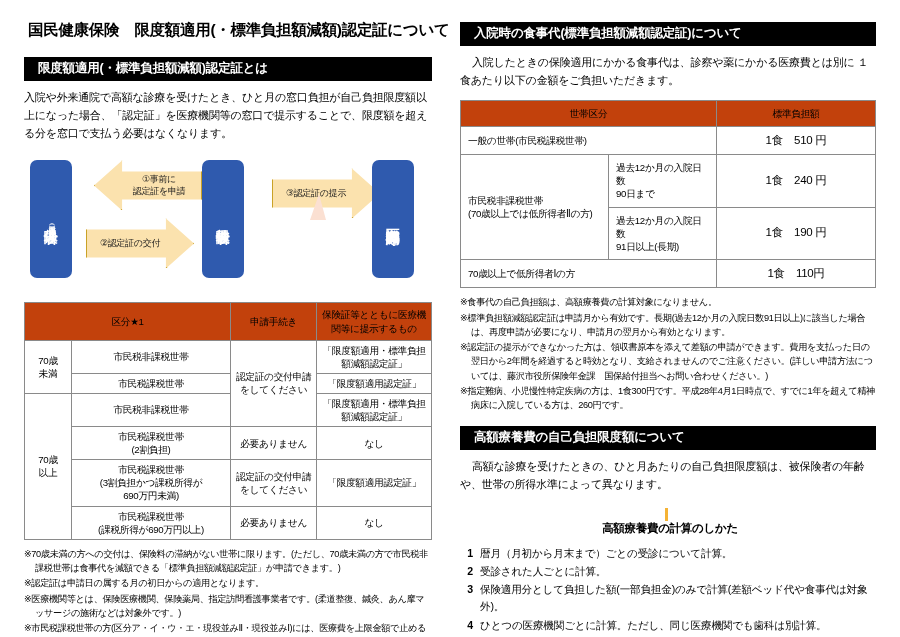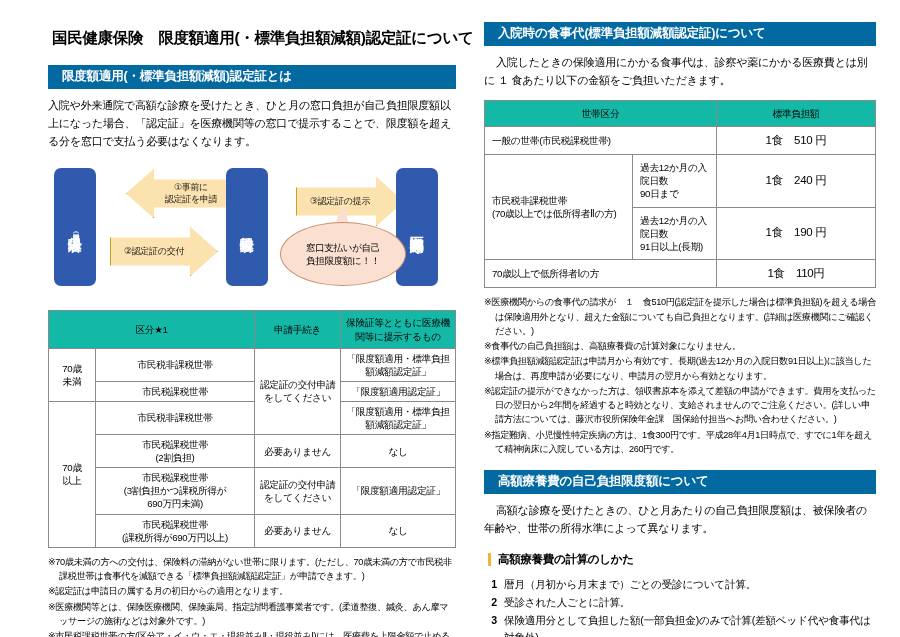--- a/index.html
+++ b/index.html
@@ -18,40 +18,39 @@
   .page {
     width: 900px;
     height: 637px;
     position: relative;
     box-sizing: border-box;
     display: flex;
     flex-direction: row;
   }
   .col-left {
     width: 450px;
-    padding: 26px 18px 0 24px;
+    padding: 18px 18px 0 24px;
     box-sizing: border-box;
-    margin-left: 24px;
   }
   .col-right {
     width: 450px;
     padding: 22px 24px 0 10px;
     box-sizing: border-box;
   }
 
   
   .doc-title {
     font-size: 15.5px;
     font-weight: bold;
     letter-spacing: -0.3px;
     margin: 2px 0 16px 4px;
     white-space: nowrap;
   }
   .bar-heading {
-    background: #0369a1;
+    background: #000000;
     color: #ffffff;
     font-weight: bold;
     font-size: 12.5px;
     padding: 3px 4px 4px 14px;
     letter-spacing: -0.2px;
     margin-bottom: 8px;
     white-space: nowrap;
   }
   .body-text {
     font-size: 11px;
@@ -102,21 +101,21 @@
     display: flex;
     align-items: center;
     justify-content: center;
     font-size: 9px;
     color: #1a1a1a;
     line-height: 1.35;
     text-align: center;
     letter-spacing: -0.3px;
   }
   .arrow-left {
-    left: 78px; top: 8px; width: 108px; height: 50px;
+    left: 70px; top: 8px; width: 108px; height: 50px;
     clip-path: polygon(0% 50%, 26% 0%, 26% 22%, 100% 22%, 100% 78%, 26% 78%, 26% 100%);
     padding-left: 22px;
   }
   .arrow-right-1 {
     left: 62px; top: 66px; width: 108px; height: 50px;
     clip-path: polygon(0% 22%, 74% 22%, 74% 0%, 100% 50%, 74% 100%, 74% 78%, 0% 78%);
     padding-right: 20px;
   }
   .arrow-right-2 {
     left: 248px; top: 16px; width: 108px; height: 50px;
@@ -158,21 +157,21 @@
   }
   table td, table th {
     border: 1px solid #8a8a8a;
     padding: 3px 4px;
     text-align: center;
     vertical-align: middle;
     line-height: 1.35;
     font-weight: normal;
   }
   table th {
-    background: #14b8a6;
+    background: #c2410c;
     font-weight: normal;
     padding: 5px 4px;
     text-align: center;
   }
   .tbl-left td.narrow { width: 38px; }
   .tbl-left td.midcol { width: 150px; }
 
   .tbl-meal td.amount {
     font-size: 11.5px;
     white-space: nowrap;
@@ -196,20 +195,21 @@
   }
 
   
   .sub-heading {
     font-size: 11.5px;
     font-weight: bold;
     letter-spacing: -0.3px;
     margin: 14px 0 9px 4px;
     display: flex;
     align-items: center;
+    flex-direction: column;
   }
   .sub-heading .mark {
     display: inline-block;
     width: 3px;
     height: 13px;
     background: #f5b335;
     margin-right: 7px;
   }
 
   
@@ -259,24 +259,20 @@
 
       <div class="fbox fbox-2">
         <span>被保険者</span>
       </div>
 
       <div class="arrow arrow-right-2">
         <span style="white-space:pre-line">③認定証の提示</span>
       </div>
 
       <div class="bubble-tail"></div>
-      <div class="bubble">
-        <span style="white-space:pre-line">窓口支払いが自己
-負担限度額に！！</span>
-      </div>
 
       <div class="fbox fbox-3">
         <span>医療機関等</span>
       </div>
     </div>
 
     <table class="tbl-left">
       <thead>
         <tr>
           <th colspan="2">区分★1</th>
@@ -364,21 +360,20 @@
           <td class="amount">1食　190 円</td>
         </tr>
         <tr>
           <td class="left-al" colspan="2">70歳以上で低所得者Ⅰの方</td>
           <td class="amount">1食　110円</td>
         </tr>
       </tbody>
     </table>
 
     <div class="notes">
-      <div class="note">※医療機関からの食事代の請求が　１　食510円(認定証を提示した場合は標準負担額)を超える場合は保険適用外となり、超えた金額についても自己負担となります。(詳細は医療機関にご確認ください。)</div>
       <div class="note">※食事代の自己負担額は、高額療養費の計算対象になりません。</div>
       <div class="note">※標準負担額減額認定証は申請月から有効です。長期(過去12か月の入院日数91日以上)に該当した場合は、再度申請が必要になり、申請月の翌月から有効となります。</div>
       <div class="note">※認定証の提示ができなかった方は、領収書原本を添えて差額の申請ができます。費用を支払った日の翌日から2年間を経過すると時効となり、支給されませんのでご注意ください。(詳しい申請方法については、藤沢市役所保険年金課　国保給付担当へお問い合わせください。)</div>
       <div class="note">※指定難病、小児慢性特定疾病の方は、1食300円です。平成28年4月1日時点で、すでに1年を超えて精神病床に入院している方は、260円です。</div>
     </div>
 
     <div class="bar-heading" style="margin-top:14px">高額療養費の自己負担限度額について</div>
 
     <p class="body-text indent">高額な診療を受けたときの、ひと月あたりの自己負担限度額は、被保険者の年齢や、世帯の所得水準によって異なります。</p>
 

